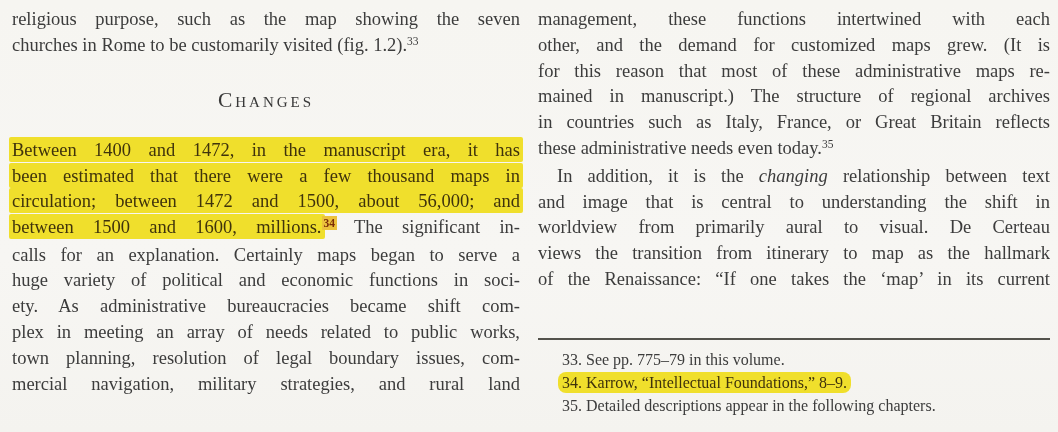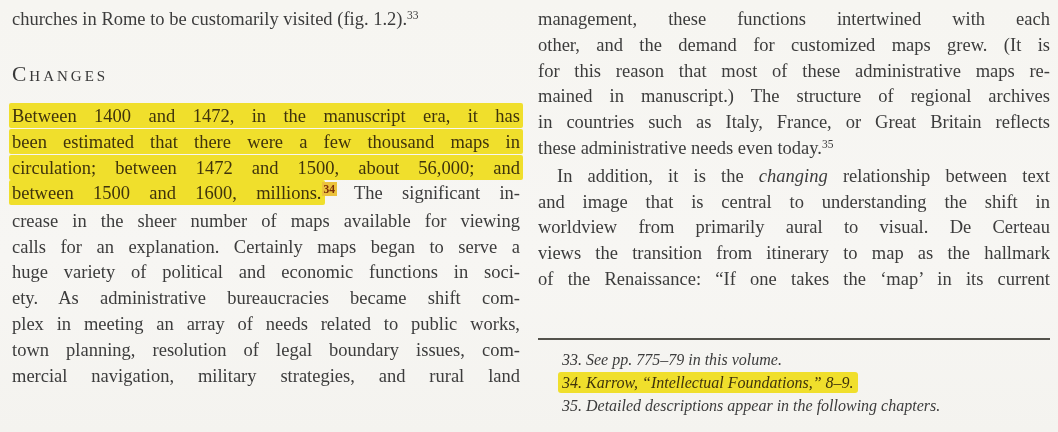--- a/index.html
+++ b/index.html
@@ -43,58 +43,58 @@
     background: #ecc23c;
     color: #7a2c08;
     font-weight: bold;
     padding: 1px 2px;
     margin: 0 -2px 0 0;
     border-radius: 0;
   }
   .it { font-style: italic; }
   .heading {
     margin-top: 27px;
-    margin-bottom: 16px;
-    text-align: left;
+    margin-bottom: 24px;
+    text-align: center;
     font-variant: small-caps;
     font-size: 21.5px;
     letter-spacing: 3px;
     color: #383838;
   }
   .footnotes {
     position: absolute;
     left: 538px; top: 338px;
     width: 512px;
     font-size: 16px;
     line-height: 23px;
   }
   .fn-rule {
     border: none;
     border-top: 2px solid #53524c;
     margin: 0 0 8px 0;
   }
-  .footnotes .tline { padding-left: 24px; font-style: italic; }
-  .footnotes .hl { padding: 2px 4px; margin: 0 -4px; border-radius: 3px; }
+  .footnotes .tline { padding-left: 24px; }
+  .footnotes .hl { padding: 2px 4px; margin: 0 -4px; border-radius: 8px; }
 </style>
 </head>
 <body>
 
 <div class="page">
 
   <div class="col col-left">
     <div>
+        <div class="tline aj"><span class="">religious purpose, such as the map showing the seven</span></div>
         <div class="tline al"><span class="">churches in Rome to be customarily visited (fig. 1.2).</span><span class="sup">33</span></div>
       </div>
     <div class="heading">Changes</div>
     <div>
         <div class="tline aj"><span class="hl">Between 1400 and 1472, in the manuscript era, it has</span></div>
         <div class="tline aj"><span class="hl">been estimated that there were a few thousand maps in</span></div>
         <div class="tline aj"><span class="hl">circulation; between 1472 and 1500, about 56,000; and</span></div>
         <div class="tline aj"><span class="hl">between 1500 and 1600, millions.</span><span class="hl sup">34</span><span class=""> The significant in-</span></div>
-        <div class="tline aj"><span class="">crease in the sheer number of maps available for viewing</span></div>
         <div class="tline aj"><span class="">calls for an explanation. Certainly maps began to serve a</span></div>
         <div class="tline aj"><span class="">huge variety of political and economic functions in soci-</span></div>
         <div class="tline aj"><span class="">ety. As administrative bureaucracies became shift com-</span></div>
         <div class="tline aj"><span class="">plex in meeting an array of needs related to public works,</span></div>
         <div class="tline aj"><span class="">town planning, resolution of legal boundary issues, com-</span></div>
         <div class="tline aj"><span class="">mercial navigation, military strategies, and rural land</span></div>
       </div>
   </div>
 
   <div class="col col-right">

